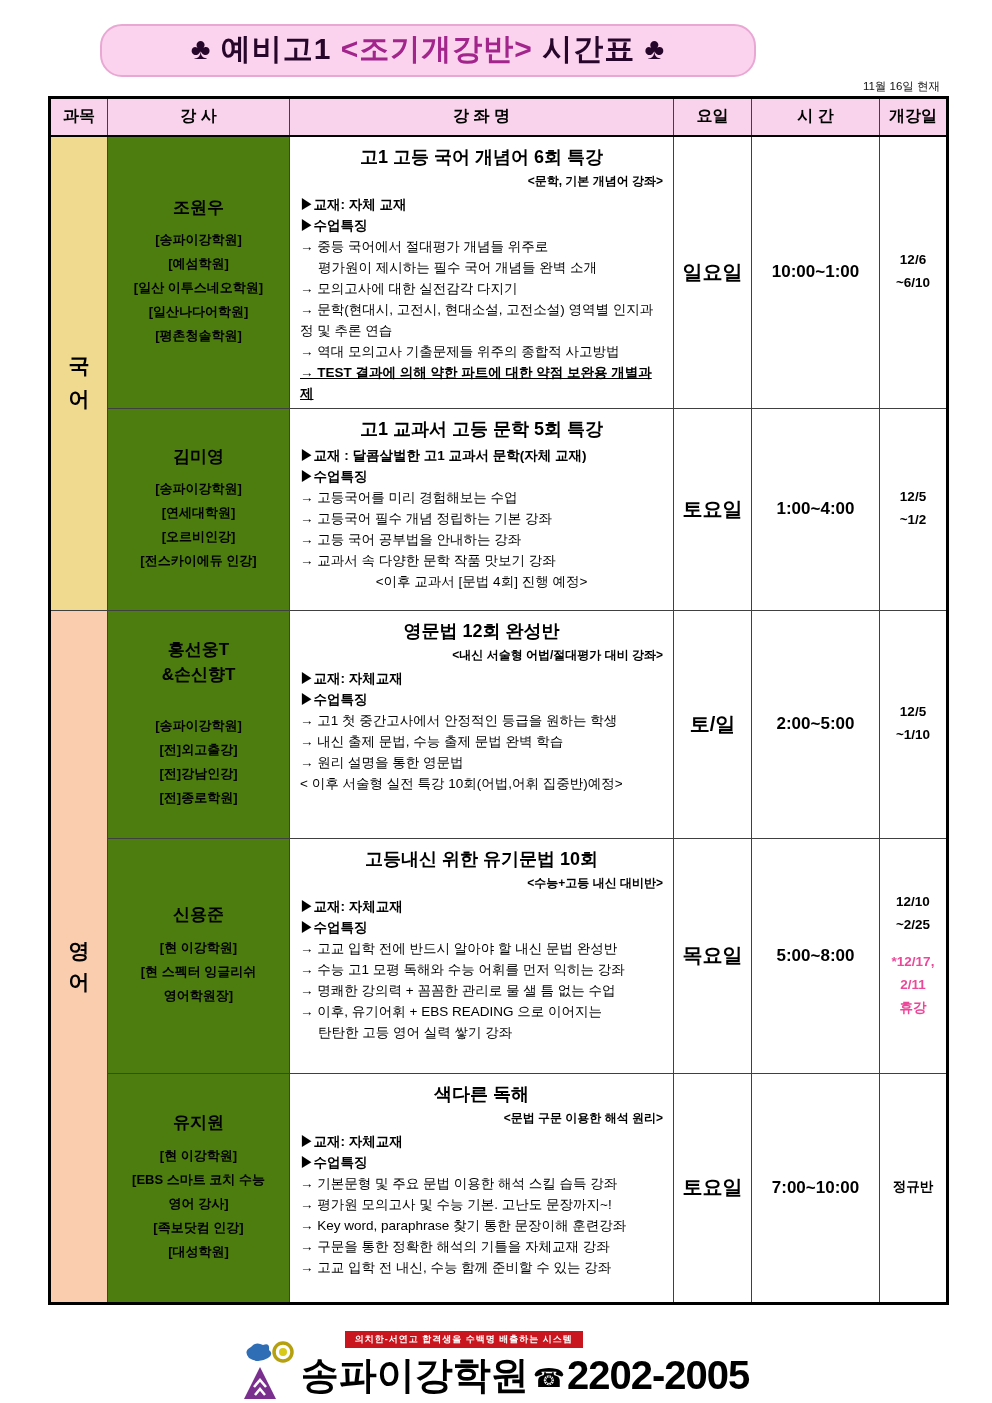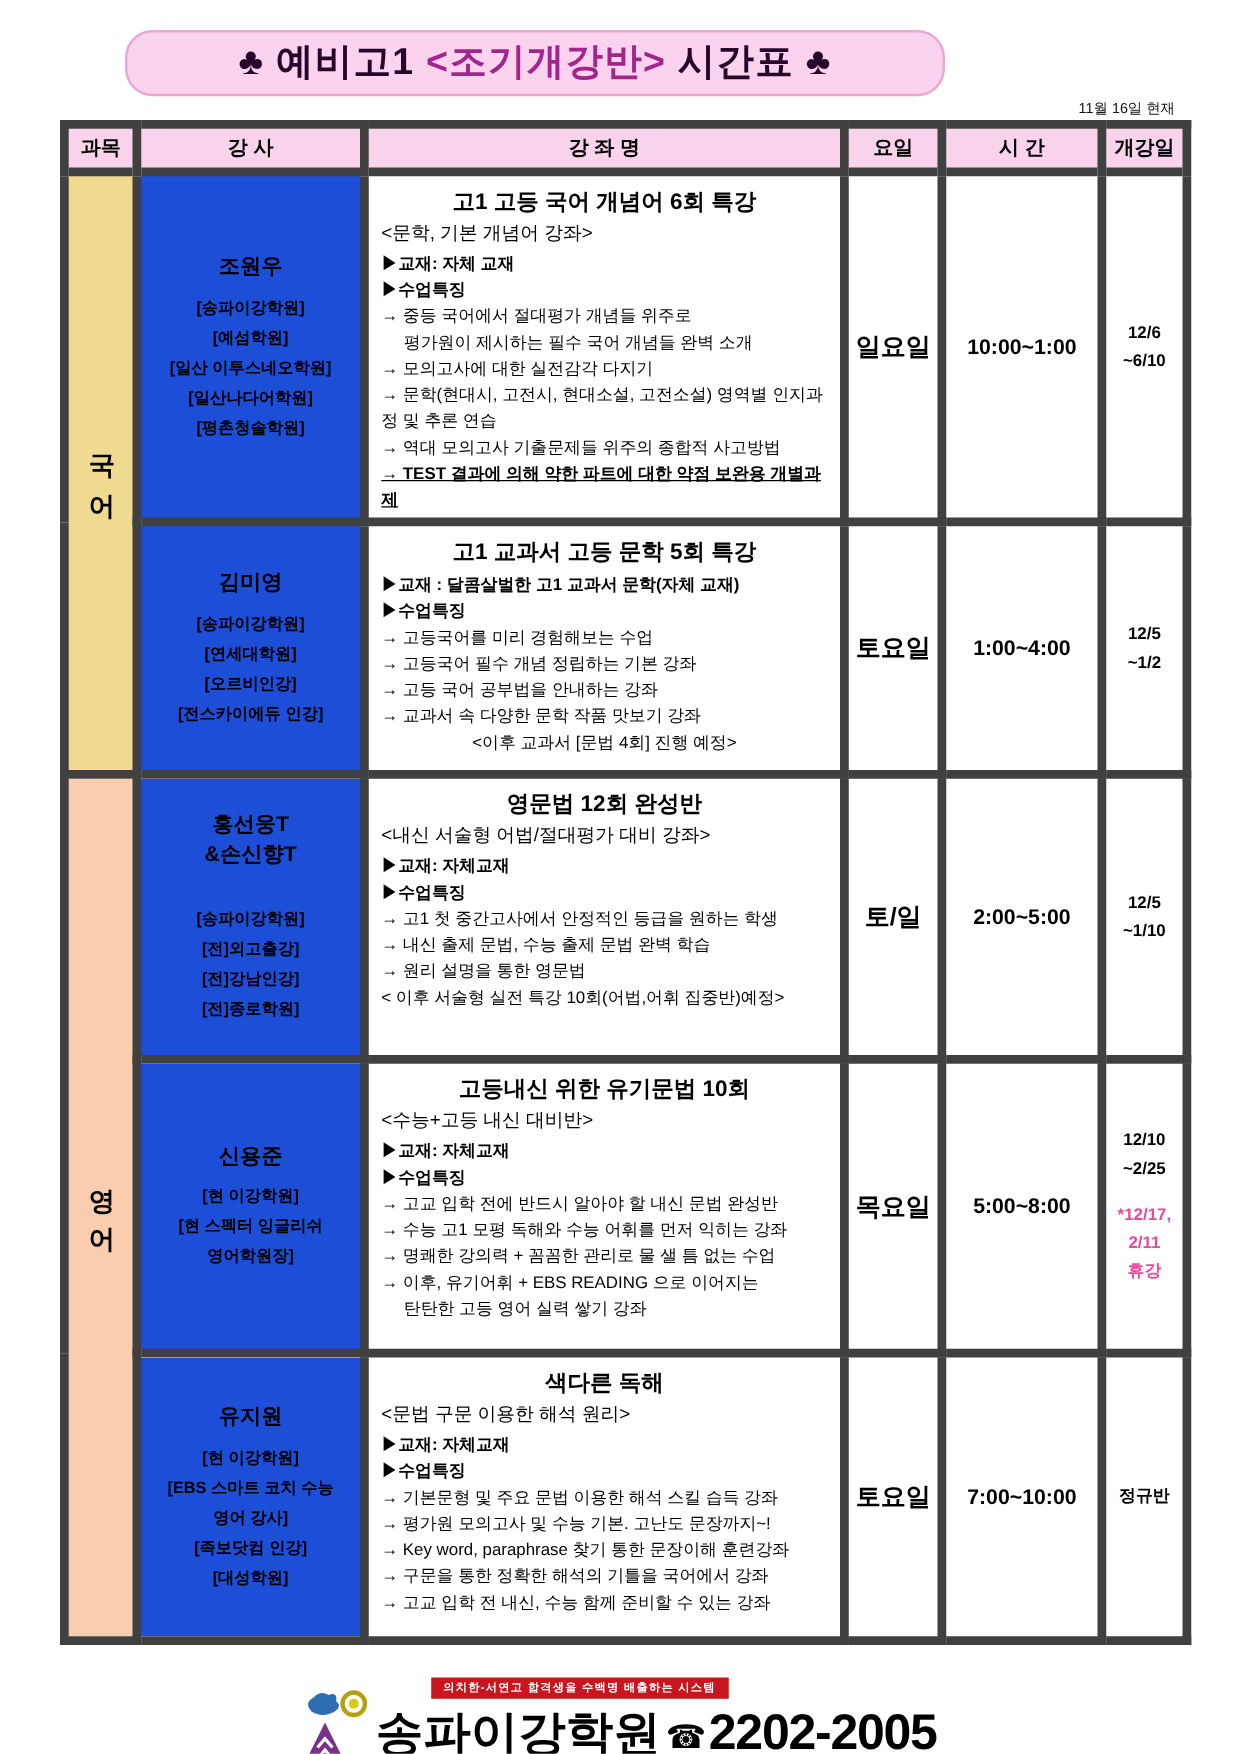--- a/index.html
+++ b/index.html
@@ -18,36 +18,36 @@
   .title-line .hl { font-weight:bold; }
   .subtitle-line { font-size:16px; font-weight:bold; color:#000; margin-top:1px; }
   .as-of { width:892px; margin:2px 0 2px 48px; text-align:right; font-size:11.5px; color:#111; }
 
   
   table.sched {
     border-collapse:collapse; table-layout:fixed;
     margin-left:48px; width:898px;
     border:3px solid #000;
   }
-  .sched th, .sched td { border:7px solid #404040; vertical-align:middle; overflow:hidden; }
+  .sched th, .sched td { border:1px solid #404040; vertical-align:middle; overflow:hidden; }
   .sched thead th {
     height:38px; font-size:16px; font-weight:bold; text-align:center;
     border-bottom:2px solid #000;
   }
   td.subject {
     text-align:center; font-size:21px; font-weight:bold;
     writing-mode:vertical-rl; text-orientation:upright; letter-spacing:10px;
   }
-  td.teacher { text-align:center; background:#1d4ed8; padding:18px; }
+  td.teacher { text-align:center; background:#4d7c0f; padding:18px; }
   .t-name { font-size:17px; font-weight:bold; margin-bottom:8px; white-space:pre-line; line-height:1.45; }
   .t-name.gap { margin-bottom:26px; }
   .t-affil { font-size:13px; font-weight:bold; line-height:1.85; }
   td.course { vertical-align:top; padding:6px 10px 4px 10px; background:#fff; }
   .c-title { text-align:center; font-size:18px; font-weight:bold; margin:2px 0 4px 0; }
-  .c-sub   { text-align:left; font-size:15px; font-weight:normal; margin-bottom:4px; }
+  .c-sub   { text-align:right; font-size:12px; font-weight:bold; margin-bottom:4px; }
   .c-line  { font-size:13.5px; line-height:21px; }
   .c-line.b { font-weight:bold; }
   .c-line.ind { padding-left:18px; }
   .c-line.ctr { text-align:center; }
   .c-line.ul  { text-decoration:underline; font-weight:bold; }
   td.day, td.time { text-align:center; font-weight:bold; }
   td.day  { font-size:20px; }
   td.time { font-size:17px; }
   td.start { text-align:center; font-size:13.5px; font-weight:bold; }
   .preline { white-space:pre-line; }
@@ -219,21 +219,21 @@
 [대성학원]</div>
       </td>
       <td class="course">
         <div class="c-title">색다른 독해</div>
         <div class="c-sub">&lt;문법 구문 이용한 해석 원리&gt;</div>
         <div class="c-line b">▶교재: 자체교재</div>
         <div class="c-line b">▶수업특징</div>
         <div class="c-line">→ 기본문형 및 주요 문법 이용한 해석 스킬 습득 강좌</div>
         <div class="c-line">→ 평가원 모의고사 및 수능 기본. 고난도 문장까지~!</div>
         <div class="c-line">→ Key word, paraphrase 찾기 통한 문장이해 훈련강좌</div>
-        <div class="c-line">→ 구문을 통한 정확한 해석의 기틀을 국어에서 강좌</div>
+        <div class="c-line">→ 구문을 통한 정확한 해석의 기틀을 자체교재 강좌</div>
         <div class="c-line">→ 고교 입학 전 내신, 수능 함께 준비할 수 있는 강좌</div>
       </td>
       <td class="day">토요일</td>
       <td class="time">7:00~10:00</td>
       <td class="start">
         <div class="dates preline">정규반</div>
       </td>
     </tr>
   </tbody>
 </table>

